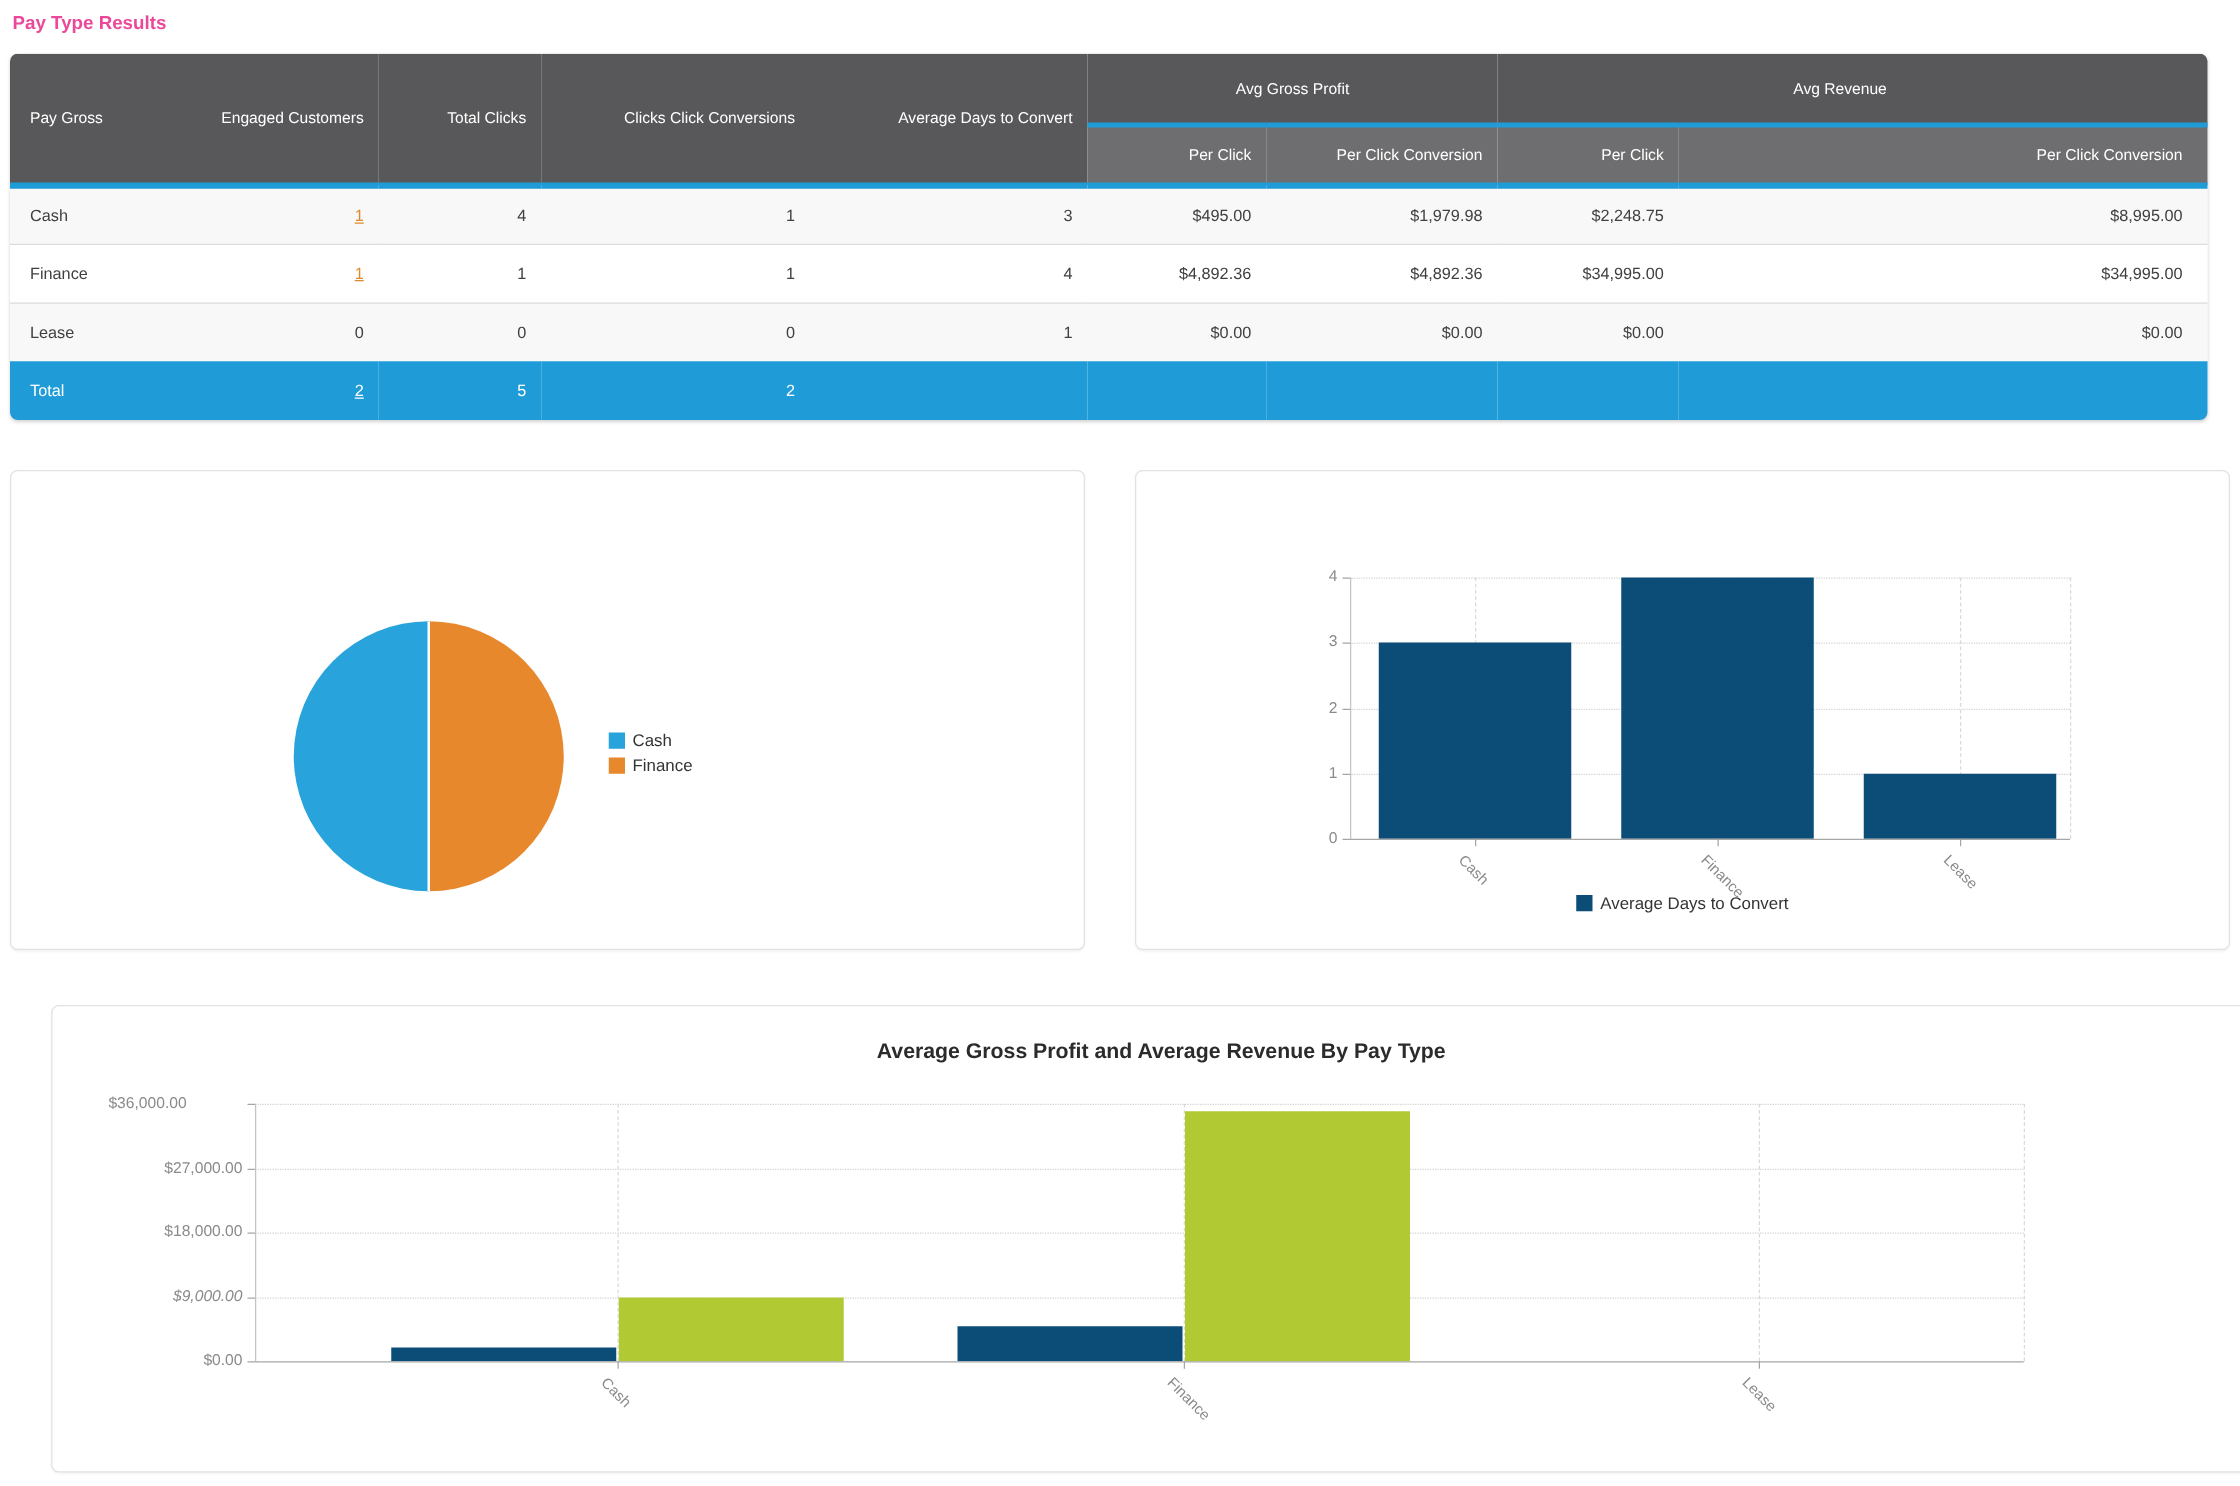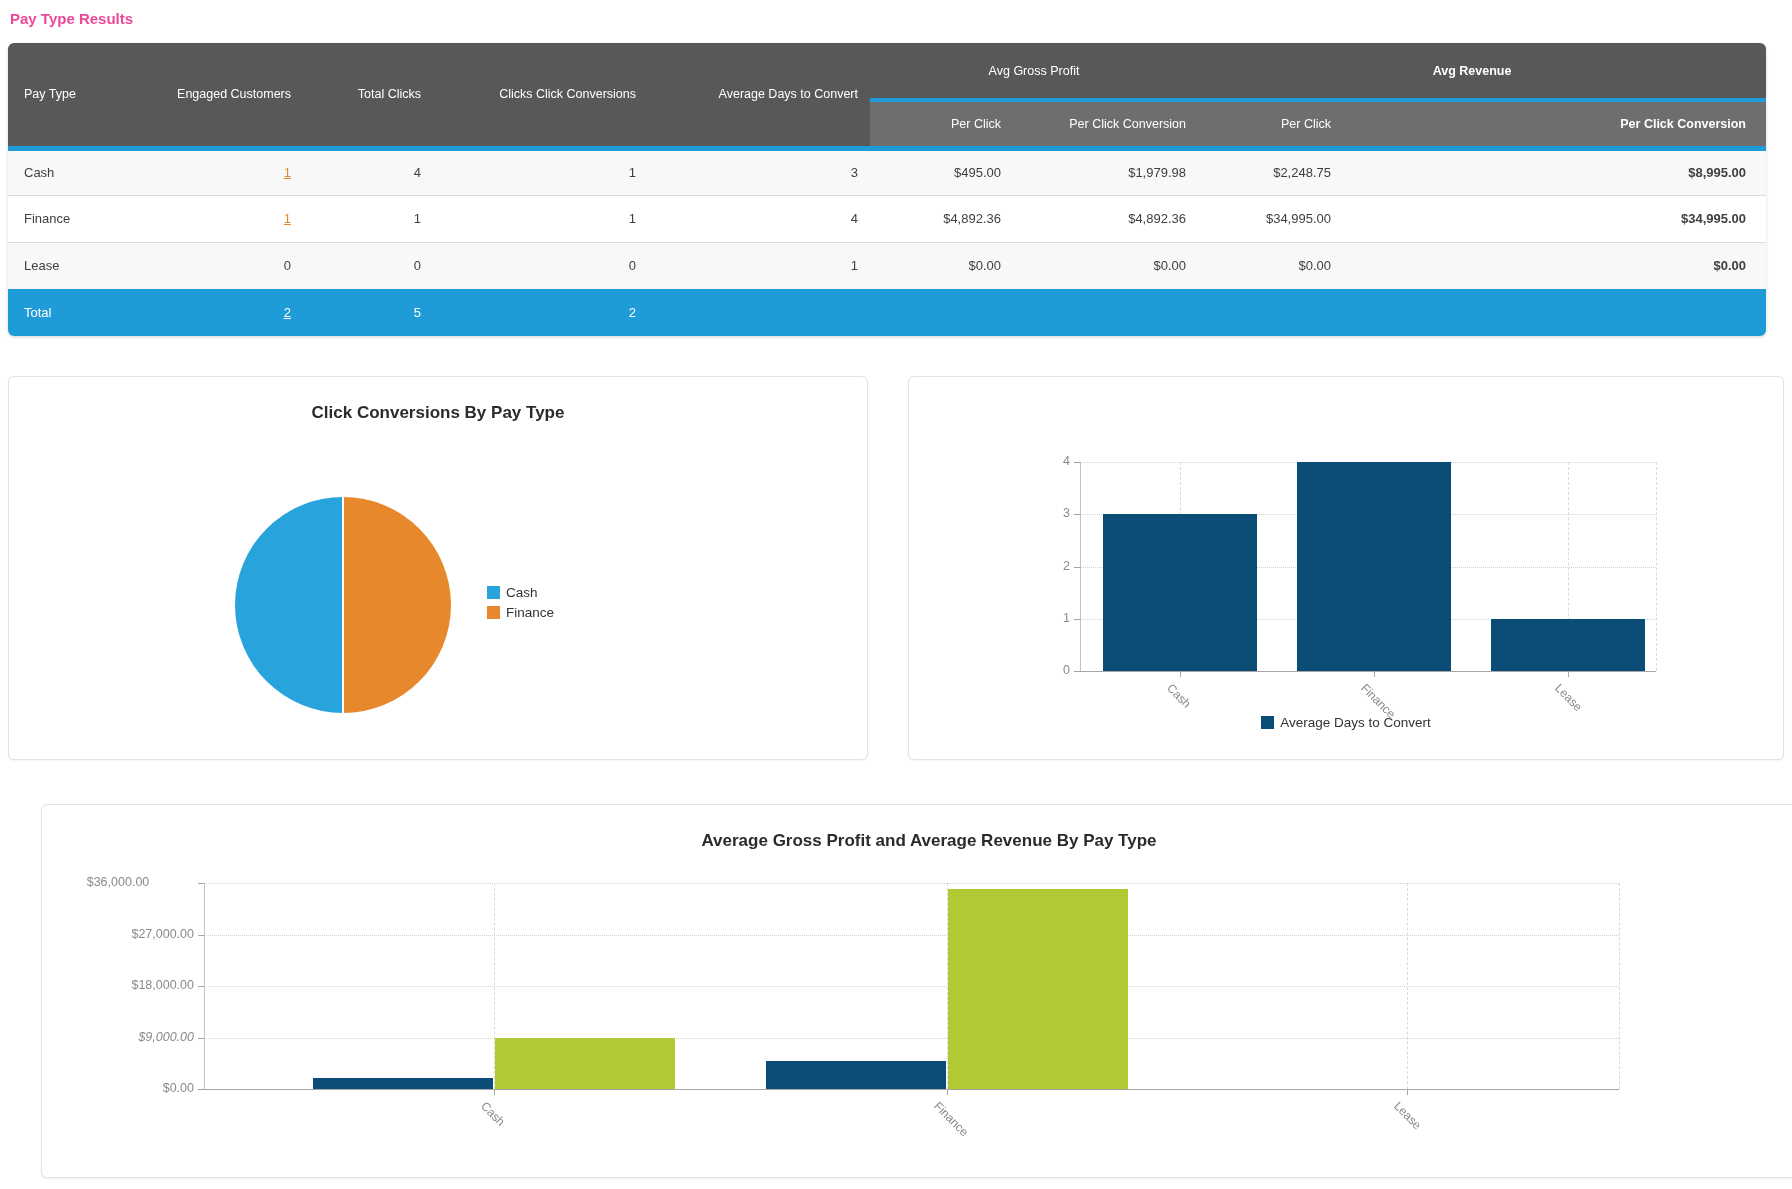--- a/index.html
+++ b/index.html
@@ -9,21 +9,21 @@
 
   
   .table-card { width:1758px; border-radius:6px; overflow:hidden; box-shadow:0 1px 3px rgba(0,0,0,.18); }
   table { border-collapse:collapse; width:100%; table-layout:fixed; font-size:13px; }
   thead th { background:#58585a; color:#fff; font-weight:normal; font-size:12.5px; text-align:right;
              padding:0 12px 0 0; border-bottom:5px solid #1f9cd8; }
   thead tr.tier1 th { height:57px; }
   thead tr.tier2 th { height:48px; background:#6e6e70; }
   th.left-col, td.left-col { text-align:left; padding:0 0 0 16px; }
   th.grp { text-align:center; padding:0; border-bottom:4px solid #1f9cd8; }
-  th:last-child, td:last-child { padding-right:28px;font-weight:bold; }
+  th:last-child, td:last-child { padding-right:28px; }
   tbody td { height:47px; padding:0 12px 0 0; text-align:right; border-top:1px solid #dcdcdc; }
   tbody tr:first-child td { border-top:none; }
   tbody tr.odd td  { background:#f8f8f9; }
   tbody tr.even td { background:#ffffff; }
   tbody tr.total-row td { background:#1f9cd8; color:#fff; border-top:none; }
   a.engaged { color:#dd8a2e; text-decoration:underline; cursor:pointer; }
   tr.total-row a.engaged { color:#fff; }
 
   
   .cards-row { display:flex; gap:40px; margin-top:40px; }
@@ -70,21 +70,21 @@
           <col style="width:130px">
         <col style="width:215px">
           <col style="width:222px">
           <col style="width:143px">
         <col style="width:185px">
           <col style="width:145px">
           <col style="width:431px">
       </colgroup>
       <thead>
         <tr class="tier1">
-          <th rowspan="2" class="left-col">Pay Type</th>
+          <th rowspan="2" class="left-col">Pay Gross</th>
           <th rowspan="2">Engaged Customers</th>
           <th rowspan="2">Total Clicks</th>
           <th rowspan="2">Clicks Click Conversions</th>
           <th rowspan="2">Average Days to Convert</th>
           <th colspan="2" class="grp">Avg Gross Profit</th>
           <th colspan="2" class="grp">Avg Revenue</th>
         </tr>
         <tr class="tier2">
           <th>Per Click</th>
           <th>Per Click Conversion</th>
@@ -136,21 +136,20 @@
             <td></td>
             <td></td>
             <td></td>
           </tr>
         </tbody>
     </table>
   </div>
 
   <div class="cards-row">
     <div class="card" id="card-pie">
-      <div class="chart-title">Click Conversions By Pay Type</div>
       <div class="pie" id="pie" style="left: 226px; top: 120px; width: 216px; height: 216px; background: conic-gradient(rgb(232, 136, 45) 0%, rgb(232, 136, 45) 50%, rgb(41, 163, 220) 50%, rgb(41, 163, 220) 100%);">
           <div class="pie-sep"></div>
         </div>
       <div class="pie-legend" id="pie-legend" style="left: 478px; top: 208px;">
           <div class="legend-item">
             <span class="swatch" style="background: rgb(41, 163, 220);"></span>
             <span>Cash</span>
           </div>
           <div class="legend-item">
             <span class="swatch" style="background: rgb(232, 136, 45);"></span>

